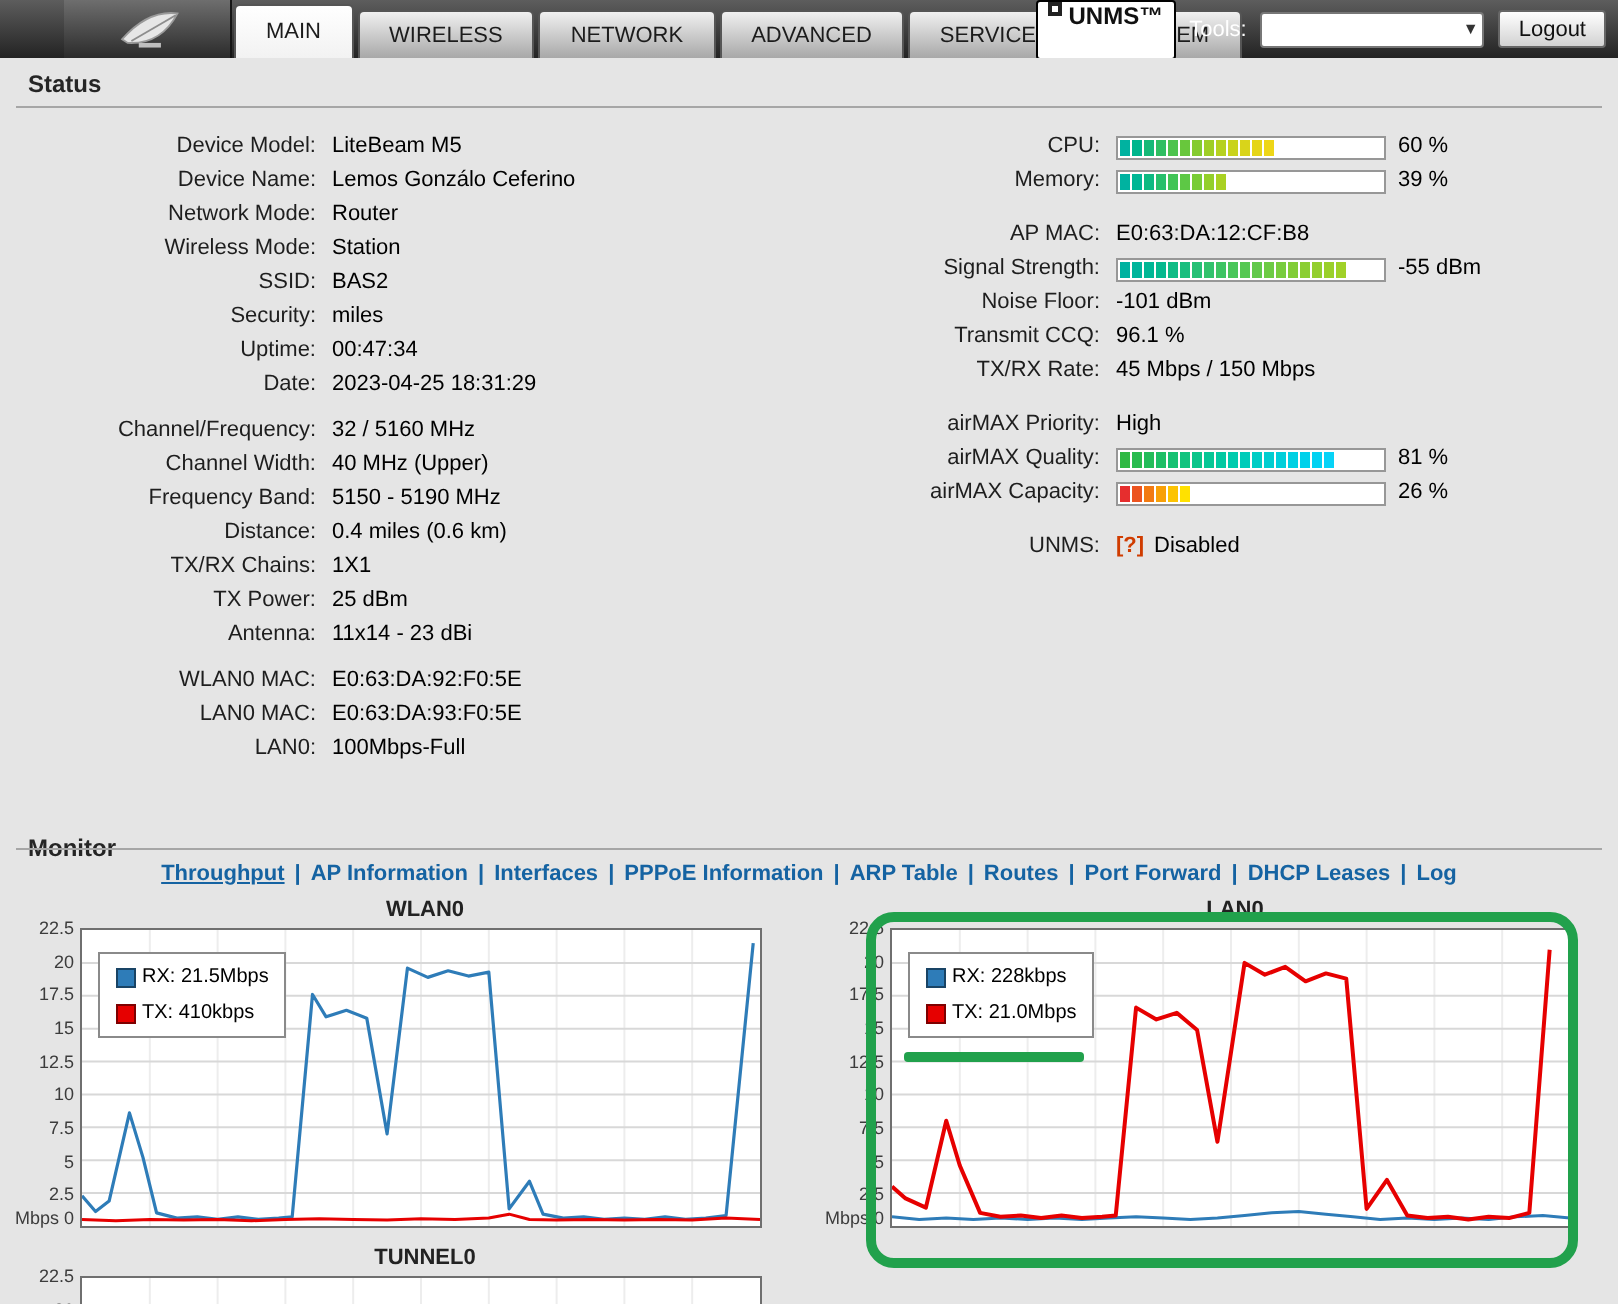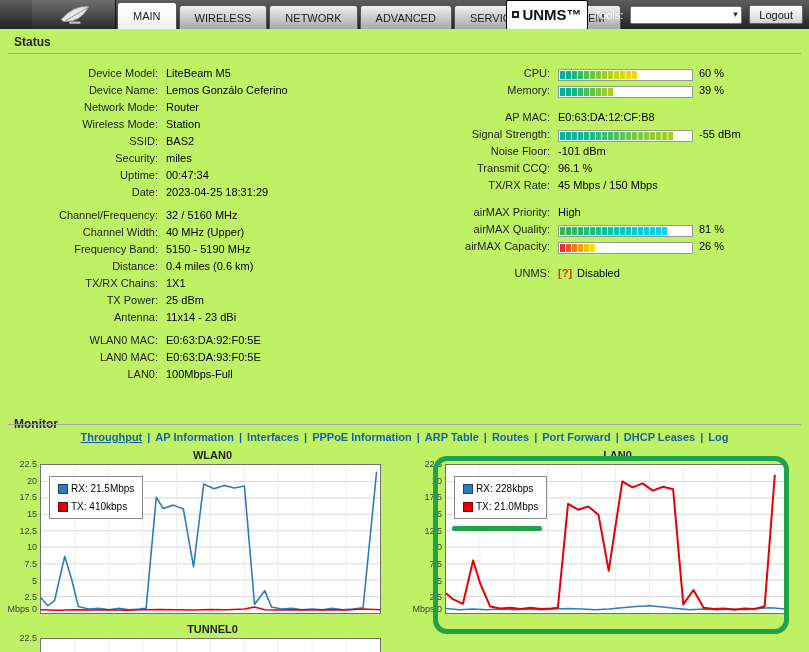--- a/index.html
+++ b/index.html
@@ -14,31 +14,31 @@
   .topbar { position:absolute; top:0; left:0; width:809px; height:29px;
             background:linear-gradient(#5d5d5d,#232323); }
   .tabs { position:absolute; left:0; bottom:0; height:29px; display:flex; align-items:flex-end;padding-left:32px; }
   .logo-tab { width:84px; height:29px; background:linear-gradient(#6e6e6e,#2b2b2b);
               display:flex; align-items:center; justify-content:center; border-right:1px solid #151515; cursor:pointer; }
   .tab { height:24px; line-height:24px; padding:0 15px; margin:0 1px; font-size:11px; color:#1c1c1c;
          background:linear-gradient(#f0f0f0,#a8a8a8); border:1px solid #555; border-bottom:none;
          border-radius:3px 3px 0 0; cursor:pointer; white-space:nowrap; }
   .tab.active { background:linear-gradient(#ffffff,#f2f2f2); height:27px; line-height:27px; }
   .topbar-right { position:absolute; right:6px; top:0; height:29px; display:flex; align-items:center; gap:7px; }
-  .unms-btn { display:flex; align-items:center; gap:3px; height:30px; padding:0 5px; font-size:15px; font-weight:bold;
+  .unms-btn { display:flex; align-items:flex-start; gap:3px; height:30px; padding:0 5px; font-size:12px; font-weight:bold;
               color:#111; background:#fff; border:1px solid #000; border-radius:2px; font-family:inherit; cursor:pointer; }
   .unms-icon { width:7px; height:7px; border:2px solid #222; display:inline-block; }
   .tools-label { color:#fff; }
   .tools-select { width:112px; height:18px; background:#fff; border:1px solid #777; border-radius:2px; position:relative; cursor:pointer; }
   .tools-select .arrow { position:absolute; right:2px; top:3px; font-size:8px; color:#333; }
   .logout-btn { height:19px; padding:0 9px; font-size:11px; color:#111; background:linear-gradient(#fff,#d2d2d2);
                 border:1px solid #666; border-radius:2px; font-family:inherit; cursor:pointer; }
 
   
-  .content { position:absolute; top:29px; left:0; width:809px; height:623px; background:#bef264; }
+  .content { position:absolute; top:29px; left:0; width:809px; height:623px; background:#e5e5e5; }
   .section-heading { position:absolute; left:14px; font-size:12px; font-weight:bold; color:#252525; }
   .rule { position:absolute; left:8px; right:8px; height:1px; background:#a6a6a6; }
 
   .status-col { position:absolute; }
   .sgroup { margin-bottom:6px; }
   .status-col.right .sgroup { margin-bottom:10px; }
   .srow { height:17px; line-height:17px; white-space:nowrap; }
   .slabel { display:inline-block; width:150px; text-align:right; margin-right:8px; color:#1e1e1e; }
   .svalue { color:#000; }
   .sprefix { color:#d03c00; margin-right:5px; font-weight:bold; cursor:pointer; }

